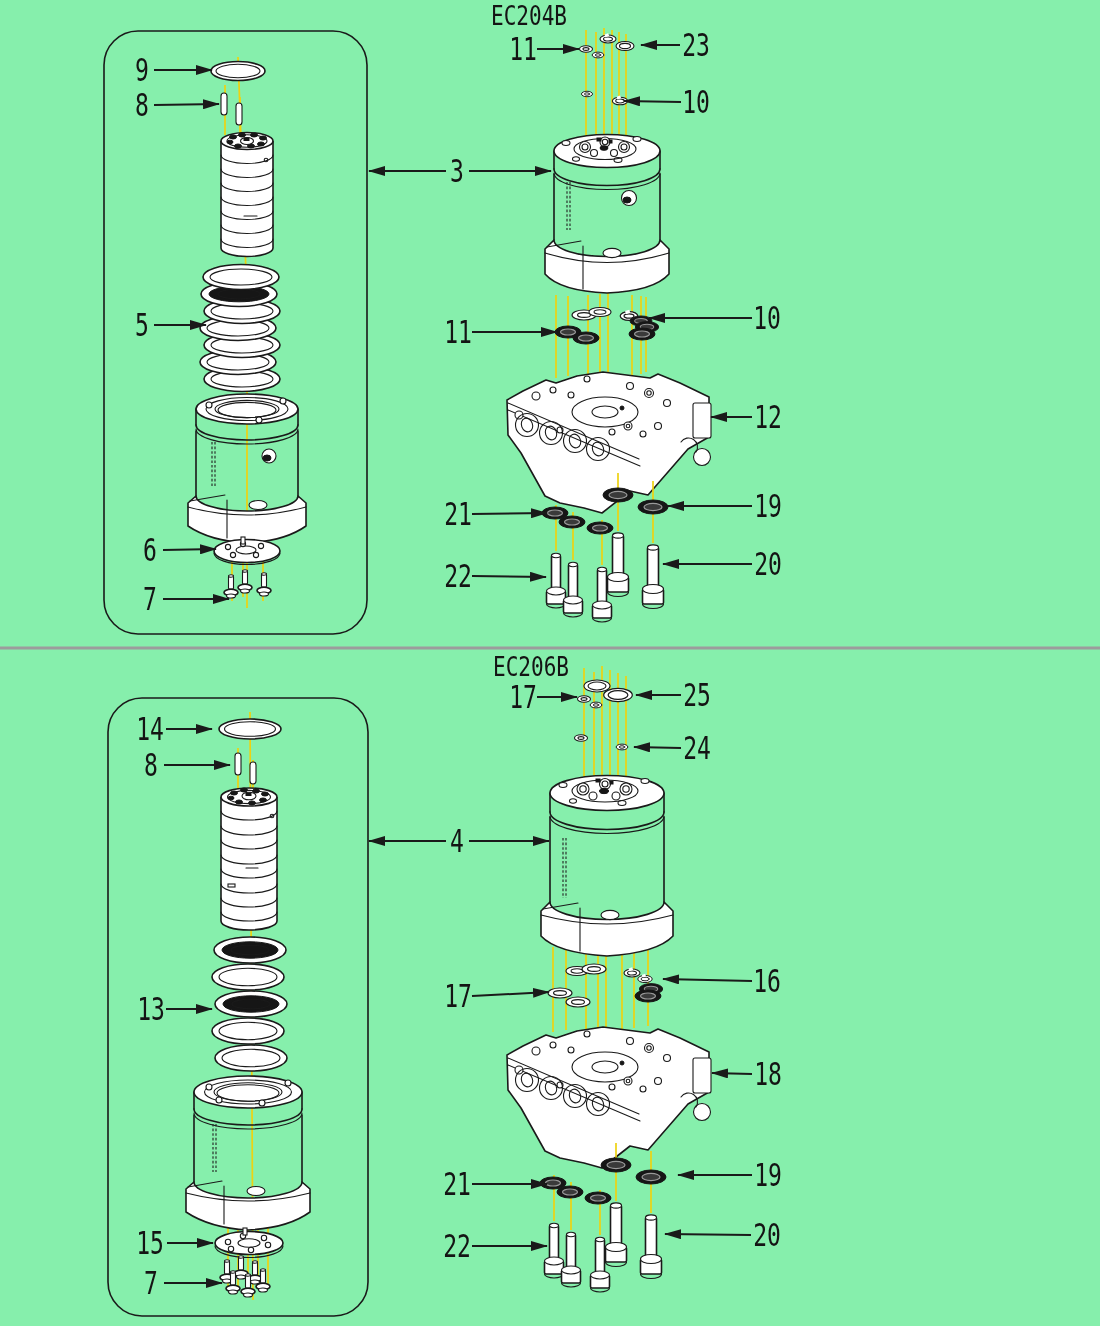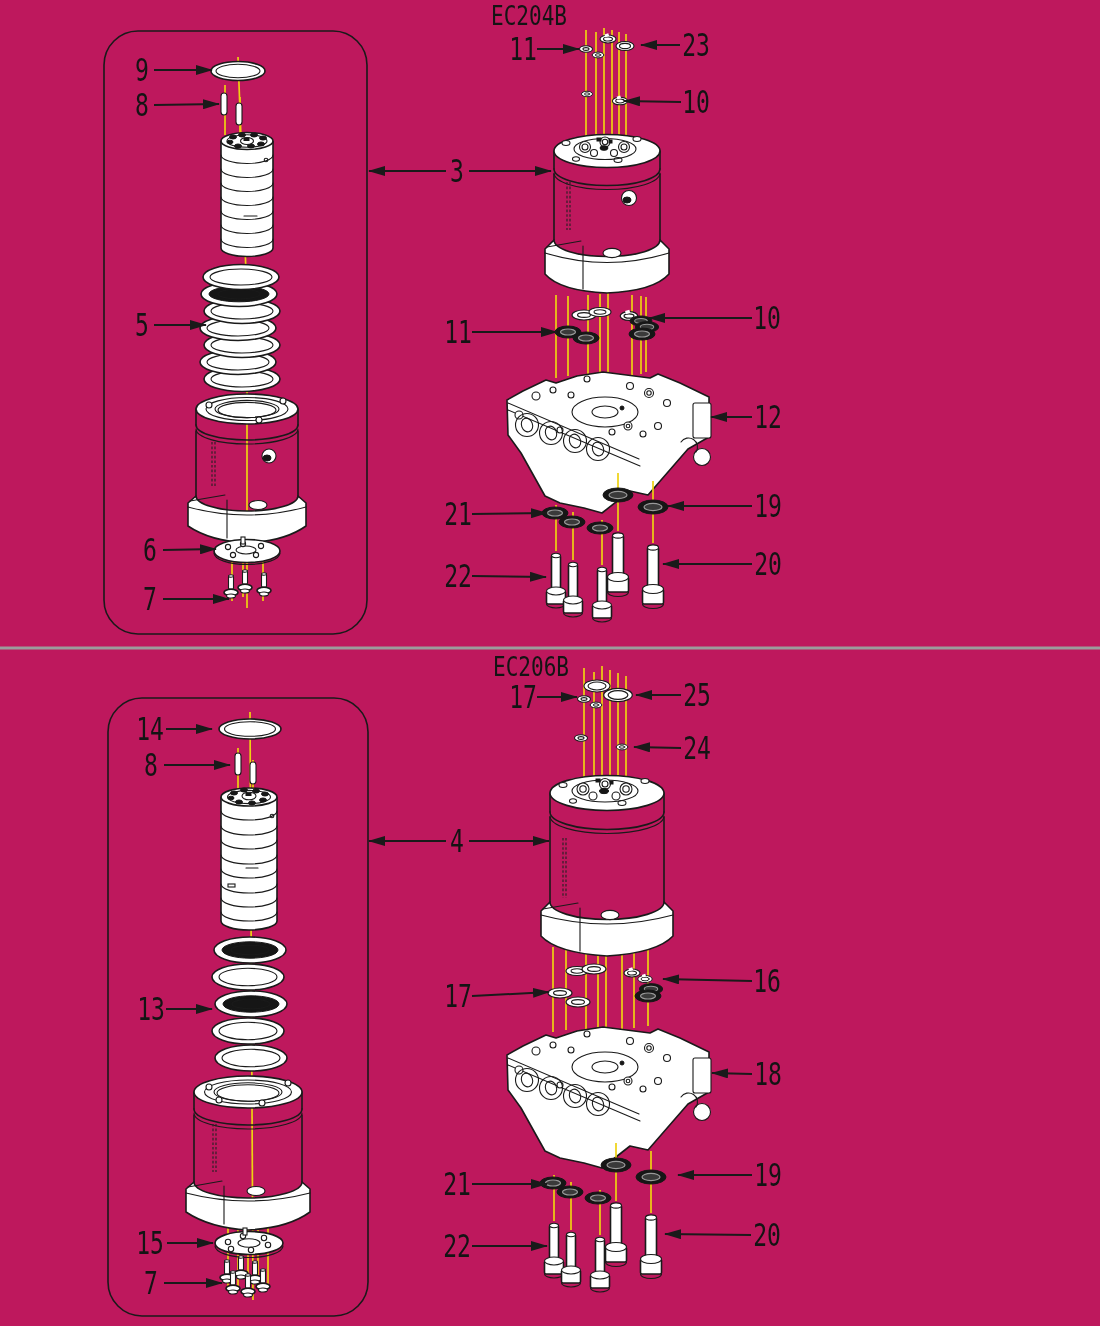--- a/index.html
+++ b/index.html
@@ -1,16 +1,16 @@
 <!DOCTYPE html>
 <html><head>
 <meta charset="utf-8">
 <style>
   html,body{margin:0;padding:0;background:#ffffff;}
-  #stage{position:relative;width:1100px;height:1326px;background:#be185d;overflow:hidden;
+  #stage{position:relative;width:1100px;height:1326px;background:#86efac;overflow:hidden;
          font-family:"DejaVu Sans Mono","Liberation Mono",monospace;}
   #draw{position:absolute;left:0;top:0;}
   .num{position:absolute;font-size:32px;color:#141414;white-space:nowrap;line-height:1;
        transform:translate(-50%,-50%) scaleX(0.72);}
   .ttl{position:absolute;font-size:27px;color:#141414;white-space:nowrap;line-height:1;
        transform:translate(-50%,-50%) scaleX(0.78);}
   
   .k  {stroke:#1a1a1a;fill:none;stroke-width:1.6;stroke-linecap:round;stroke-linejoin:round;}
   .kf {stroke:#1a1a1a;fill:#ffffff;stroke-width:1.6;stroke-linejoin:round;}
   .kt {stroke:#1a1a1a;fill:none;stroke-width:1.1;stroke-linecap:round;}

